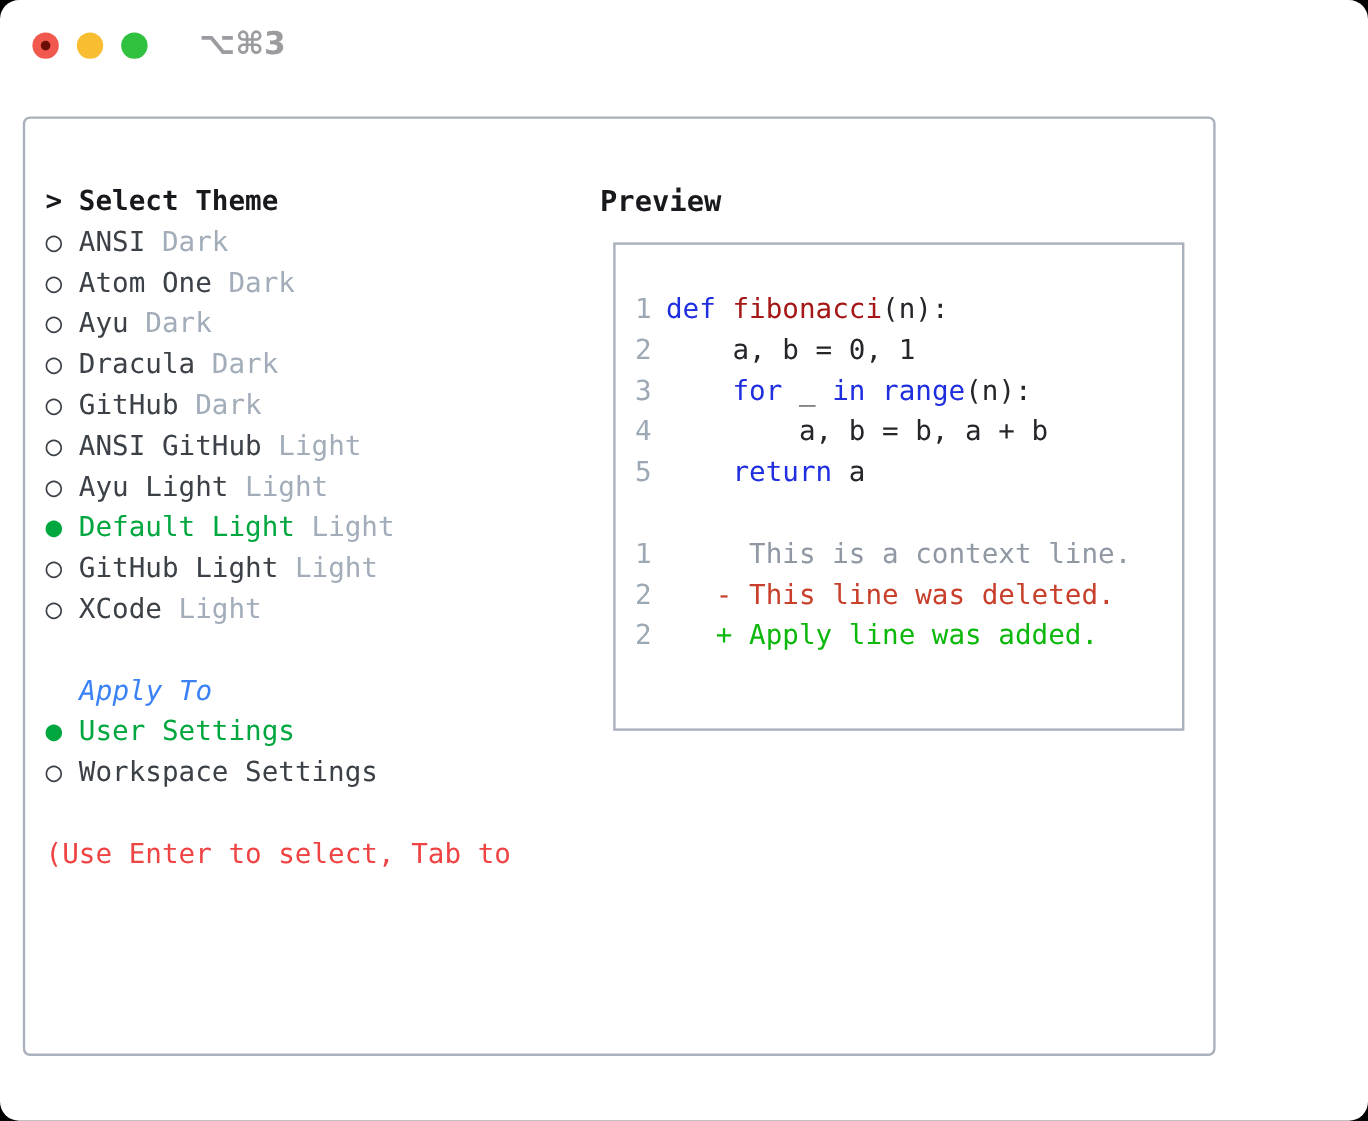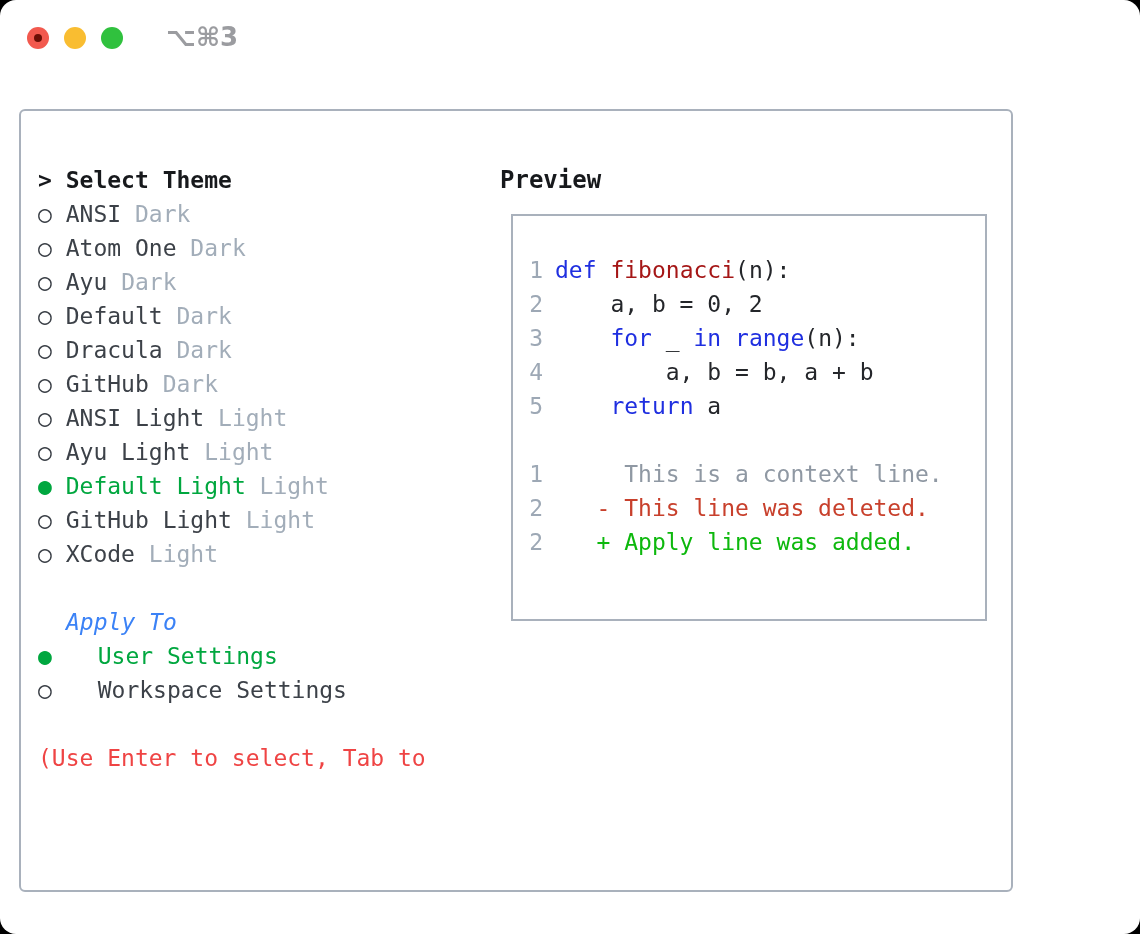--- a/index.html
+++ b/index.html
@@ -24,33 +24,33 @@
   .titlebar{position:absolute;left:0;top:0;width:100%;height:74px;}
   .tl{position:absolute;top:27px;width:22px;height:22px;border-radius:50%;display:inline-block;}
   .tl.red{left:27px;background:#f2594e;}
   .tl.red .dot{position:absolute;left:7px;top:7px;width:8px;height:8px;border-radius:50%;background:#6b0f06;}
   .tl.yellow{left:64px;background:#f9bd31;}
   .tl.green{left:101px;background:#30c13e;}
   .win-title{position:absolute;left:166px;top:20px;height:34px;line-height:34px;
              font-family:"DejaVu Sans",sans-serif;font-size:26px;font-weight:bold;color:#9b9ca0;}
 
   
-  .panel{position:absolute;left:19px;top:109px;width:994px;height:783px;
+  .panel{position:absolute;left:19px;top:97px;width:994px;height:783px;
          border:2px solid var(--box-border);border-radius:6px;box-sizing:border-box;background:#fff;}
 
   .line{height:34px;line-height:34px;white-space:pre;font-size:23px;color:var(--item-ink);}
   .left-col{position:absolute;left:17px;top:52px;}
   .list-header{color:#17191c;font-weight:bold;}
   .list-header .prefix{color:#17191c;}
   .apply-header{color:#3b82f6;padding-left:28px;font-style:italic;}
   .bullet{color:var(--item-ink);}
   .item .name{color:var(--item-ink);}
   .item .variant{color:var(--muted);}
   .item.selected .bullet,.item.selected .name,.item.selected .label{color:var(--accent-green);}
-  .item .label{color:var(--item-ink);margin-left:32px;}
+  .item .label{color:var(--item-ink);}
   .hint{color:#ef4444;}
   .blank{height:34px;}
 
   
   .preview-label{position:absolute;left:479px;top:52px;height:34px;line-height:34px;
                  font-size:24px;font-weight:bold;color:#17191c;white-space:pre;}
   .preview-box{position:absolute;left:490px;top:103px;width:476px;height:407px;
                border:2px solid var(--box-border);box-sizing:border-box;background:#fff;
                padding:37px 0 0 16px;overflow:hidden;}
   .cline{height:34px;line-height:34px;white-space:pre;font-size:23px;}
@@ -77,44 +77,43 @@
   </div>
 
   <div class="panel">
 
     <div class="left-col">
       <div class="line list-header"><span class="prefix">&gt;</span><span> </span><span>Select Theme</span></div>
       <div id="theme-items">
           <div class="line item"><span class="bullet">○</span> <span class="name">ANSI</span> <span class="variant">Dark</span></div>
           <div class="line item"><span class="bullet">○</span> <span class="name">Atom One</span> <span class="variant">Dark</span></div>
           <div class="line item"><span class="bullet">○</span> <span class="name">Ayu</span> <span class="variant">Dark</span></div>
-          <div class="line item"><span class="bullet">○</span> <span class="name">Default</span> <span class="variant">Dark</span></div>
           <div class="line item"><span class="bullet">○</span> <span class="name">Dracula</span> <span class="variant">Dark</span></div>
           <div class="line item"><span class="bullet">○</span> <span class="name">GitHub</span> <span class="variant">Dark</span></div>
-          <div class="line item"><span class="bullet">○</span> <span class="name">ANSI Light</span> <span class="variant">Light</span></div>
+          <div class="line item"><span class="bullet">○</span> <span class="name">ANSI GitHub</span> <span class="variant">Light</span></div>
           <div class="line item"><span class="bullet">○</span> <span class="name">Ayu Light</span> <span class="variant">Light</span></div>
           <div class="line item selected"><span class="bullet">●</span> <span class="name">Default Light</span> <span class="variant">Light</span></div>
           <div class="line item"><span class="bullet">○</span> <span class="name">GitHub Light</span> <span class="variant">Light</span></div>
           <div class="line item"><span class="bullet">○</span> <span class="name">XCode</span> <span class="variant">Light</span></div>
         </div>
       <div class="blank"></div>
       <div class="line apply-header">Apply To</div>
       <div id="apply-items">
           <div class="line item selected"><span class="bullet">●</span> <span class="label">User Settings</span></div>
           <div class="line item"><span class="bullet">○</span> <span class="label">Workspace Settings</span></div>
         </div>
       <div class="blank"></div>
       <div class="line hint">(Use Enter to select, Tab to</div>
     </div>
 
     <div class="preview-label">Preview</div>
     <div class="preview-box">
       <div id="code-lines">
           <div class="cline"><span class="ln">1</span><span class="tok-kw">def</span><span class="tok-pl"> </span><span class="tok-fn">fibonacci</span><span class="tok-pl">(n):</span></div>
-          <div class="cline"><span class="ln">2</span><span class="tok-pl">    a, b = 0, 2</span></div>
+          <div class="cline"><span class="ln">2</span><span class="tok-pl">    a, b = 0, 1</span></div>
           <div class="cline"><span class="ln">3</span><span class="tok-pl">    </span><span class="tok-kw">for</span><span class="tok-pl"> _ </span><span class="tok-kw">in</span><span class="tok-pl"> </span><span class="tok-kw">range</span><span class="tok-pl">(n):</span></div>
           <div class="cline"><span class="ln">4</span><span class="tok-pl">        a, b = b, a + b</span></div>
           <div class="cline"><span class="ln">5</span><span class="tok-pl">    </span><span class="tok-kw">return</span><span class="tok-pl"> a</span></div>
           <div class="cline"><span class="ln"></span></div>
           <div class="cline"><span class="ln">1</span><span class="tok-ctx">     This is a context line.</span></div>
           <div class="cline"><span class="ln">2</span><span class="tok-del">   - This line was deleted.</span></div>
           <div class="cline"><span class="ln">2</span><span class="tok-add">   + Apply line was added.</span></div>
         </div>
     </div>
 

